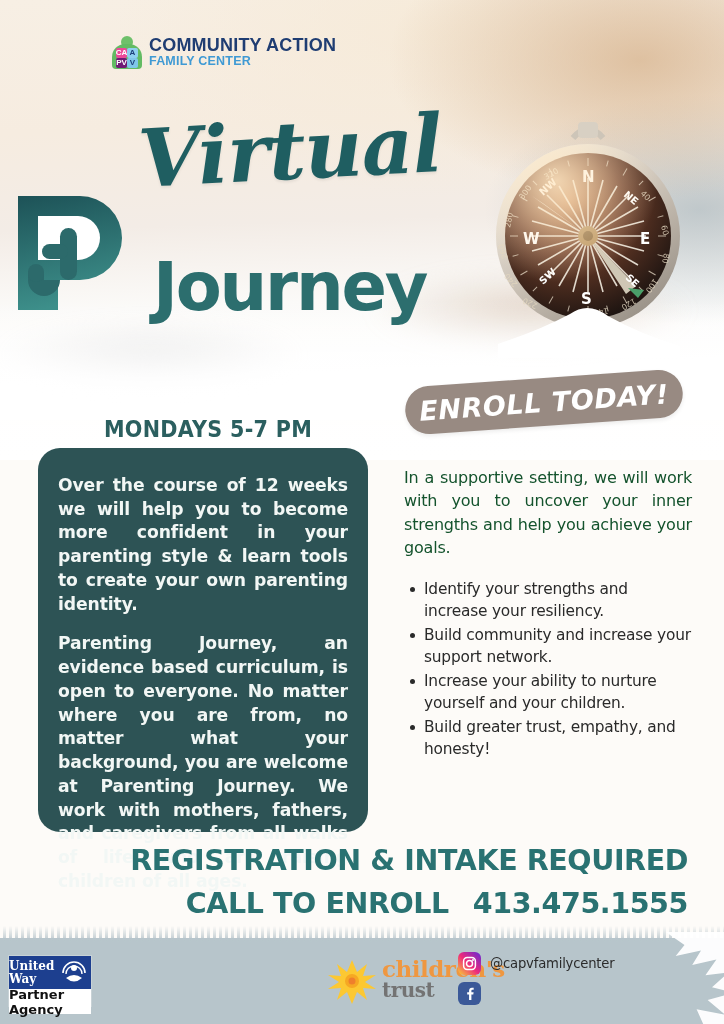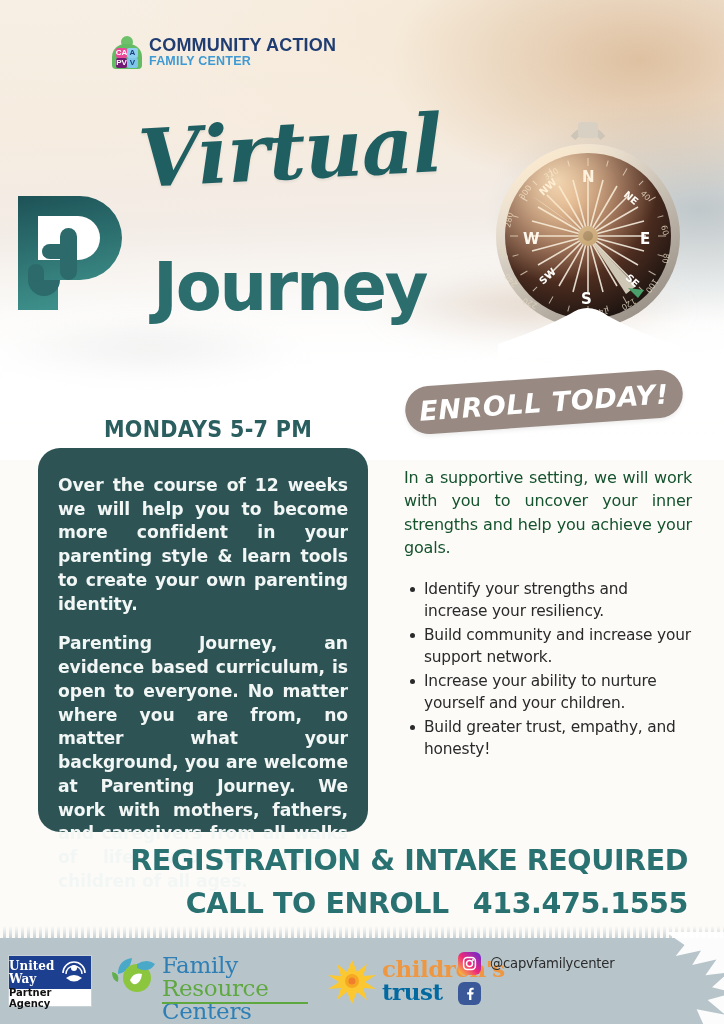--- a/index.html
+++ b/index.html
@@ -157,35 +157,35 @@
     clip-path:polygon(38% 0%,55% 14%,47% 26%,70% 20%,62% 36%,84% 30%,74% 47%,95% 44%,80% 60%,100% 66%,76% 74%,92% 90%,66% 84%,72% 100%,100% 100%,100% 0%);
   }
 
   .fl-unitedway{position:absolute;left:8px;top:955px;width:84px;height:52px;
     border:1px solid #c8d2d6;background:#ffffff;box-sizing:border-box;}
   .uw-top{display:flex;height:33px;}
   .uw-txt{flex:1;background:#1d3f8f;color:#fff;display:flex;flex-direction:column;
     align-items:flex-start;justify-content:center;line-height:1.02;
     font-family:"DejaVu Serif",serif;font-weight:bold;font-size:12px;}
   .uw-logo{width:34px;background:#1d3f8f;display:flex;align-items:center;justify-content:center;}
-  .uw-bot{height:17px;display:flex;align-items:center;justify-content:center;background:#fff;
-    font-size:10px;font-weight:bold;color:#111;font-family:"DejaVu Sans",sans-serif;}
+  .uw-bot{height:25px;display:flex;align-items:center;justify-content:center;background:#fff;
+    font-size:13px;font-weight:bold;color:#111;font-family:"DejaVu Sans",sans-serif;}
 
   .fl-frc{position:absolute;left:110px;top:950px;width:200px;height:62px;}
   .frc-text{position:absolute;left:52px;top:4px;line-height:1.0;}
   .frc-l1{font-family:"DejaVu Serif",serif;font-size:23px;color:#2f7fb5;letter-spacing:-.3px;}
   .frc-l2{font-family:"DejaVu Serif",serif;font-size:23px;letter-spacing:-.3px;}
   .frc-res{color:#5fa83f;}
   .frc-cen{color:#2f7fb5;}
   .frc-rule{position:absolute;left:52px;top:52px;width:146px;height:1.6px;background:#5fa83f;}
 
   .fl-ct{position:absolute;left:328px;top:958px;width:130px;height:48px;}
   .ct-text{position:absolute;left:54px;top:0px;line-height:.98;}
   .ct-l1{font-family:"DejaVu Serif",serif;font-weight:bold;font-size:23px;color:#ef9740;letter-spacing:-.5px;}
-  .ct-l2{font-family:"DejaVu Serif",serif;font-weight:bold;font-size:23px;color:#0369a1;letter-spacing:-.5px;}
+  .ct-l2{font-family:"DejaVu Serif",serif;font-weight:bold;font-size:20px;color:#737373;letter-spacing:-.5px;}
 
   .social{position:absolute;left:458px;top:952px;}
   .srow{display:flex;align-items:center;gap:9px;margin-bottom:7px;}
   .sicon{width:23px;height:23px;border-radius:6px;display:flex;align-items:center;justify-content:center;flex:none;}
   .sicon.ig{background:linear-gradient(45deg,#f9ce34 0%,#ee2a7b 48%,#6228d7 100%);}
   .sicon.fb{background:#3b5998;}
   .slabel{font-family:"DejaVu Sans",sans-serif;font-size:13.2px;color:#2b2b2b;letter-spacing:-.2px;white-space:nowrap;}
 </style>
 </head>
 <body>
@@ -406,37 +406,20 @@
           <path d="M3 14 a11 11 0 0 1 22 0" stroke="#ffffff" stroke-width="1.6" fill="none"></path>
           <path d="M6 15 a8 8 0 0 1 16 0" stroke="#ffffff" stroke-width="1.4" fill="none"></path>
           <circle cx="14" cy="9" r="3" fill="#ffffff"></circle>
           <path d="M6 19 q8 -6 16 0 q-8 7 -16 0 z" fill="#ffffff"></path>
         </svg>
       </div>
     </div>
     <div class="uw-bot">Partner Agency</div>
   </div>
 
-  <div class="fl-frc">
-    <svg width="50" height="56" viewBox="0 0 50 56">
-      <path d="M8 54 v-30 q0 -14 14 -16 q-2 14 -14 16 z" fill="#4aa8c9"></path>
-      <path d="M8 54 v-22 q-6 -2 -6 -10 q8 1 6 10 z" fill="#5fb04a"></path>
-      <circle cx="27" cy="28" r="14" fill="#8cc63f"></circle>
-      <path d="M20 30 q4 -8 12 -6 q-1 8 -6 10 q-4 1 -6 -4 z" fill="#ffffff"></path>
-      <path d="M27 14 q10 -6 18 0 q-6 10 -18 4 z" fill="#4aa8c9"></path>
-    </svg>
-    <div class="frc-text">
-      <div class="frc-l1">Family</div>
-      <div class="frc-l2">
-        <span class="frc-res">Resource</span>
-        <span class="frc-cen">Centers</span>
-      </div>
-    </div>
-    <div class="frc-rule"></div>
-  </div>
 
   <div class="fl-ct">
     <svg width="50" height="46" viewBox="0 0 50 46">
       <g fill="#fcc832">
         <path d="M24 2 l5 12 l10 -8 l-4 12 l13 -1 l-11 7 l11 7 l-13 -1 l4 12 l-10 -8 l-5 12 l-5 -12 l-10 8 l4 -12 l-13 1 l11 -7 l-11 -7 l13 1 l-4 -12 l10 8 z"></path>
       </g>
       <circle cx="24" cy="23" r="7" fill="#f6a823"></circle>
       <circle cx="24" cy="23" r="3.5" fill="#ef7f2c"></circle>
     </svg>
     <div class="ct-text">

